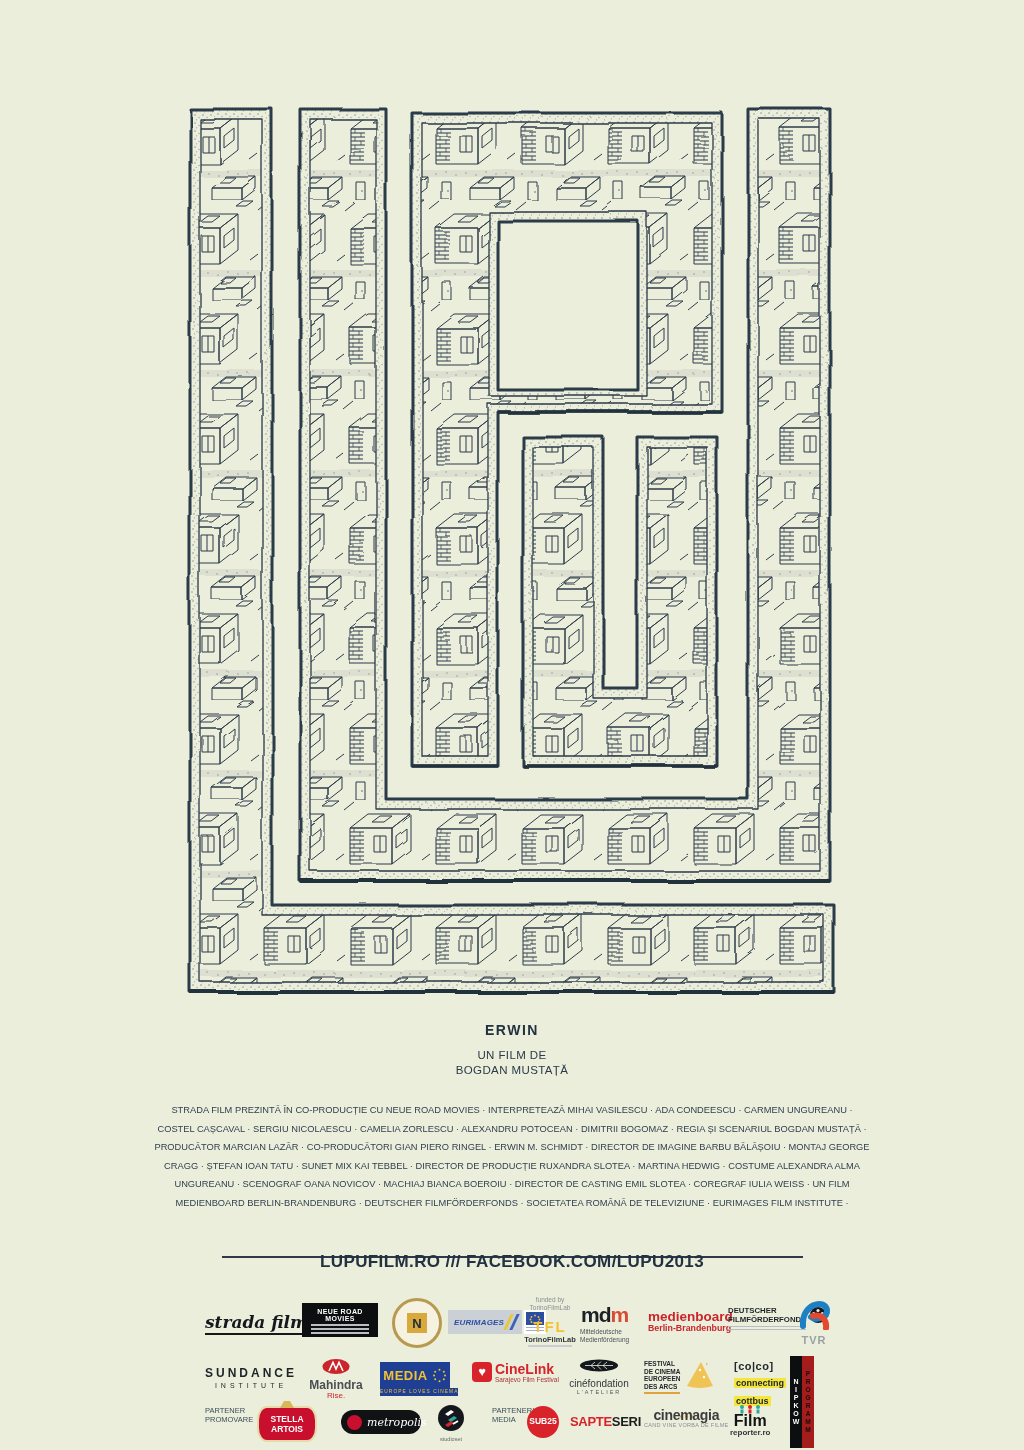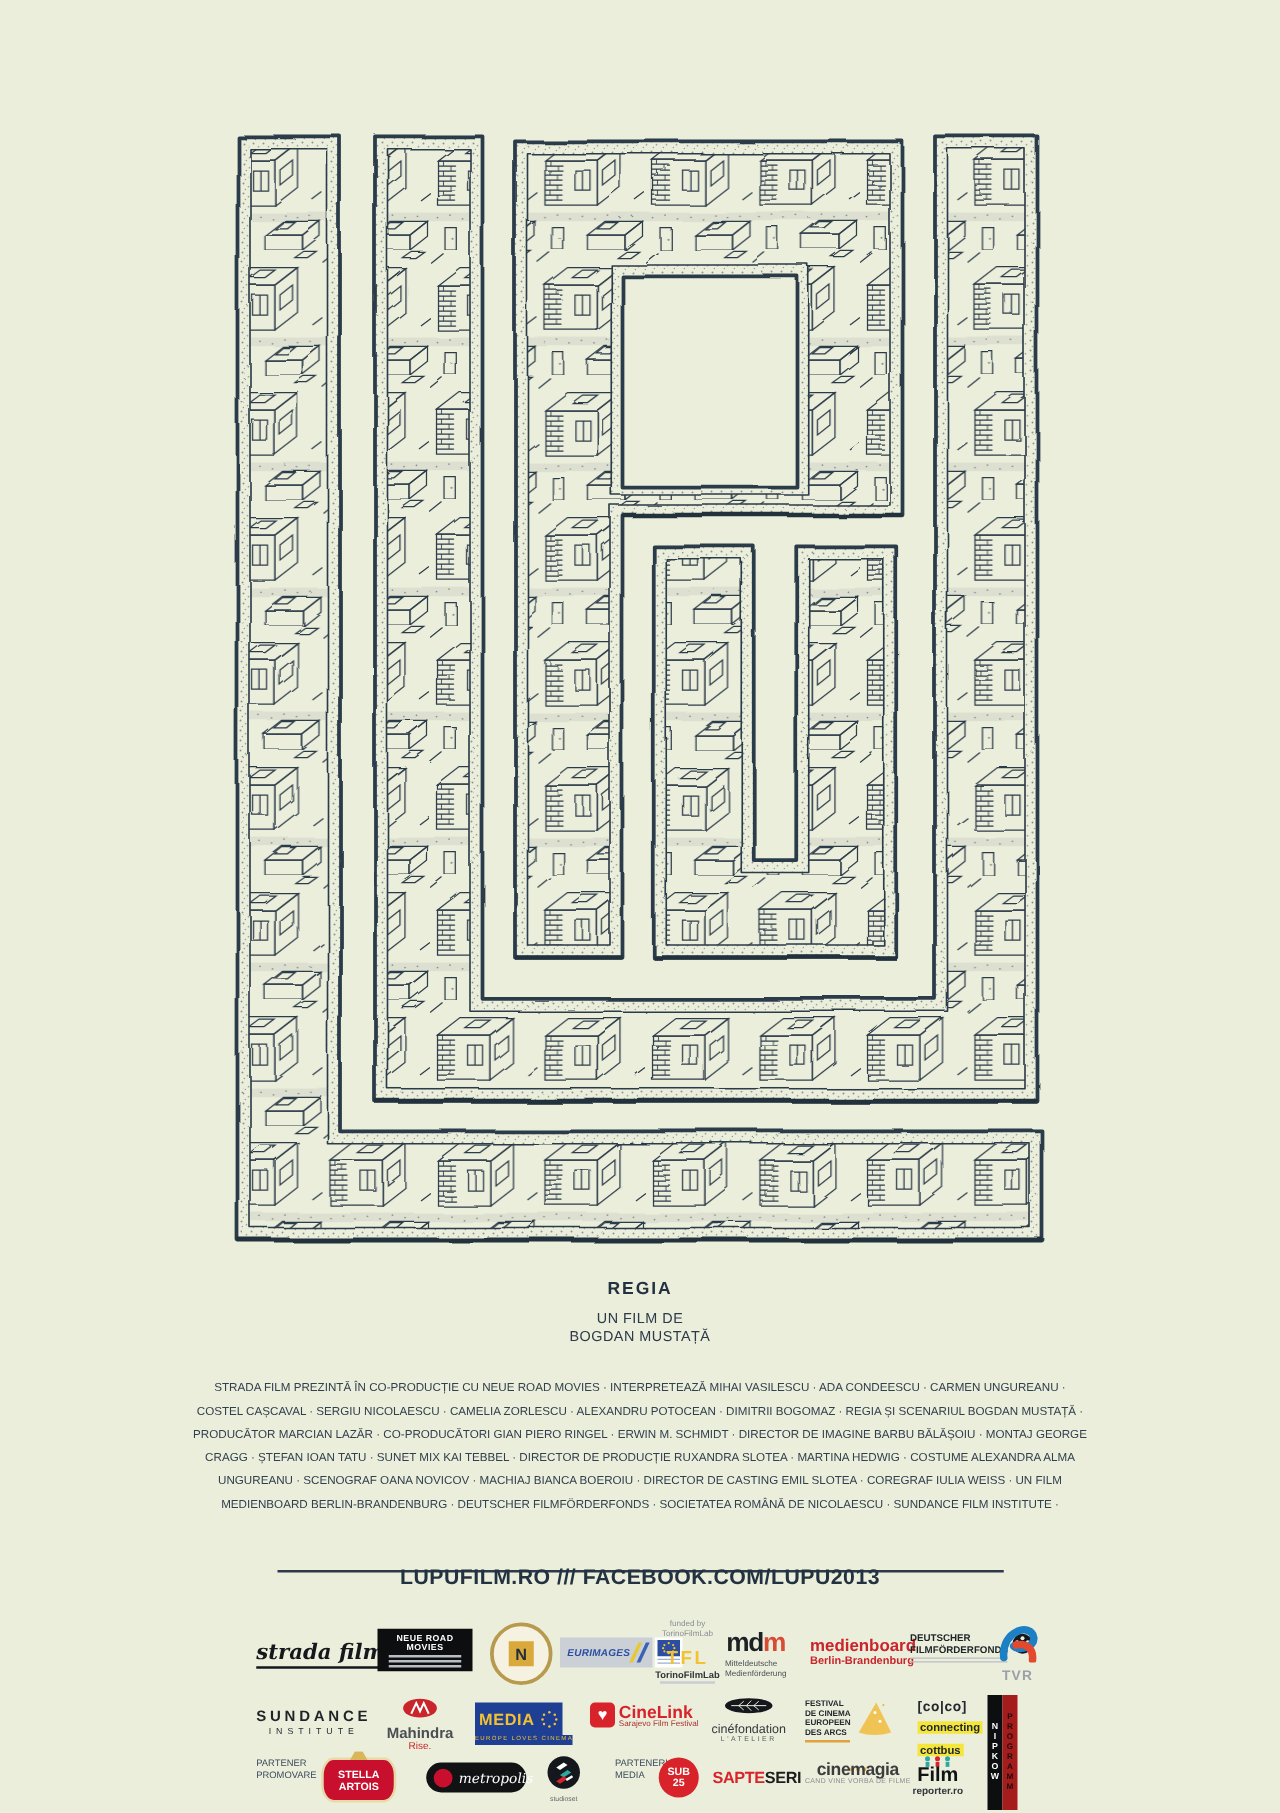--- a/index.html
+++ b/index.html
@@ -70,21 +70,21 @@
   .nipkow{left:790px;top:1356px;width:24px;height:92px;display:flex;}
   .vcol{writing-mode:vertical-rl;text-orientation:upright;width:12px;font-weight:bold;letter-spacing:1px;display:flex;align-items:center;justify-content:center;}
   .vcol.k{background:#0c0e10;color:#fff;font-size:7px;}
   .vcol.r{background:#a51c1c;color:#1a0c0c;font-size:6.5px;}
   .stella{width:56px;height:32px;background:#c8102e;border:2px solid #e7d9a8;border-radius:10px/14px;color:#fff;font-weight:bold;font-size:8.5px;line-height:10px;display:flex;flex-direction:column;align-items:center;justify-content:center;position:relative;}
   .stella-top{position:absolute;top:-7px;left:50%;transform:translateX(-50%);width:20px;height:7px;background:#d9b65a;clip-path:polygon(15% 100%,35% 0,65% 0,85% 100%);}
   .metro{width:80px;height:24px;background:#101214;border-radius:12px;display:flex;align-items:center;gap:5px;padding:0 6px;box-sizing:border-box;}
   .metro-c{width:15px;height:15px;border-radius:50%;background:#c8102e;flex:none;}
   .metro-t{font-family:"DejaVu Serif",serif;font-style:italic;color:#fff;font-size:11px;}
   .studioset-t{font-size:5.5px;color:#666;}
-  .sub25{width:32px;height:32px;border-radius:50%;background:#d8232a;color:#fff;font-weight:bold;font-size:8.5px;line-height:9.5px;display:flex;flex-direction:column;align-items:center;justify-content:center;}
+  .sub25{width:32px;height:32px;border-radius:50%;background:#d8232a;color:#fff;font-weight:bold;font-size:8.5px;line-height:9.5px;display:flex;align-items:center;justify-content:center;}
   .sapte{font-size:13px;font-weight:bold;letter-spacing:-.3px;}
   .sapte .p1{color:#d8232a;}
   .sapte .p2{color:#1d1d1d;}
   .cmg-stars{height:5px;}
   .cmg-stars i{display:inline-block;width:3px;height:3px;border-radius:50%;background:#e8a93c;margin:0 1px;}
   .cmg-n{font-size:14px;font-weight:bold;color:#3c3c3c;letter-spacing:-.3px;line-height:13px;}
   .cmg-s{font-size:5.5px;color:#8a8f94;letter-spacing:.3px;}
   .fr-n{font-size:16px;font-weight:bold;color:#101214;line-height:14px;}
   .fr-s{font-size:8px;font-weight:bold;color:#33383d;}
 </style>
@@ -168,31 +168,31 @@
     <g stroke="#24313e" fill="none">
       <path d="M190,992 H834" stroke-width="4"></path>
       <path d="M300,881 H830" stroke-width="4"></path>
       <path d="M412,766 H498" stroke-width="3.5"></path>
       <path d="M523,766 H717" stroke-width="3.5"></path>
       <path d="M498,412 H722" stroke-width="3.5"></path>
     </g>
   </g>
 </svg>
 
-<div class="abs ctr poster-title">REGIA</div>
+<div class="abs ctr poster-title">ERWIN</div>
 <div class="abs ctr byline1">UN FILM DE</div>
 <div class="abs ctr byline2">BOGDAN MUSTAȚĂ</div>
 
 <div class="abs ctr credits">
   <div>STRADA FILM PREZINTĂ ÎN CO-PRODUCȚIE CU NEUE ROAD MOVIES · INTERPRETEAZĂ MIHAI VASILESCU · ADA CONDEESCU · CARMEN UNGUREANU ·</div>
   <div>COSTEL CAȘCAVAL · SERGIU NICOLAESCU · CAMELIA ZORLESCU · ALEXANDRU POTOCEAN · DIMITRII BOGOMAZ · REGIA ȘI SCENARIUL BOGDAN MUSTAȚĂ ·</div>
   <div>PRODUCĂTOR MARCIAN LAZĂR · CO-PRODUCĂTORI GIAN PIERO RINGEL · ERWIN M. SCHMIDT · DIRECTOR DE IMAGINE BARBU BĂLĂȘOIU · MONTAJ GEORGE</div>
   <div>CRAGG · ȘTEFAN IOAN TATU · SUNET MIX KAI TEBBEL · DIRECTOR DE PRODUCȚIE RUXANDRA SLOTEA · MARTINA HEDWIG · COSTUME ALEXANDRA ALMA</div>
   <div>UNGUREANU · SCENOGRAF OANA NOVICOV · MACHIAJ BIANCA BOEROIU · DIRECTOR DE CASTING EMIL SLOTEA · COREGRAF IULIA WEISS · UN FILM</div>
-  <div>MEDIENBOARD BERLIN-BRANDENBURG · DEUTSCHER FILMFÖRDERFONDS · SOCIETATEA ROMÂNĂ DE NICOLAESCU · SUNDANCE FILM INSTITUTE ·</div>
+  <div>MEDIENBOARD BERLIN-BRANDENBURG · DEUTSCHER FILMFÖRDERFONDS · SOCIETATEA ROMÂNĂ DE TELEVIZIUNE · EURIMAGES FILM INSTITUTE ·</div>
 </div>
 
 <div class="abs rule"></div>
 <div class="abs ctr links">LUPUFILM.RO  ///  FACEBOOK.COM/LUPU2013</div>
 
 <div class="logo" style="left:205px;top:1312px;">
   <span class="scriptmark">strada film</span>
 </div>
 
 <div class="logo nrm-box" style="left:302px;top:1303px;">

